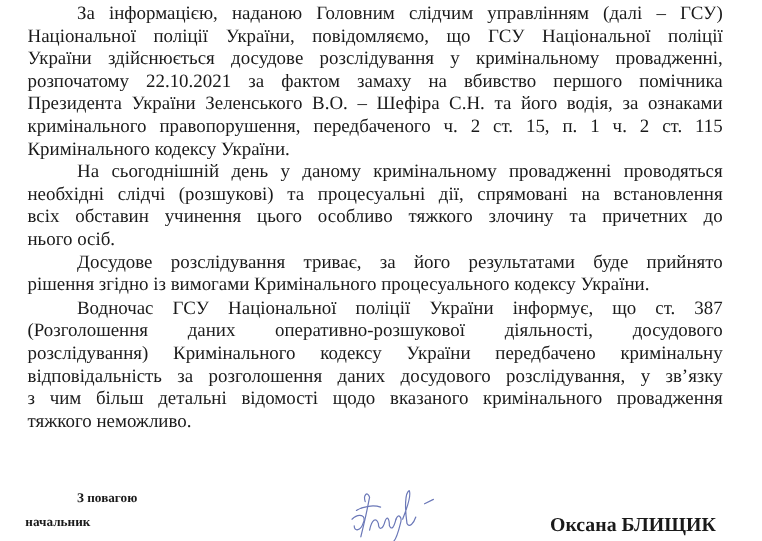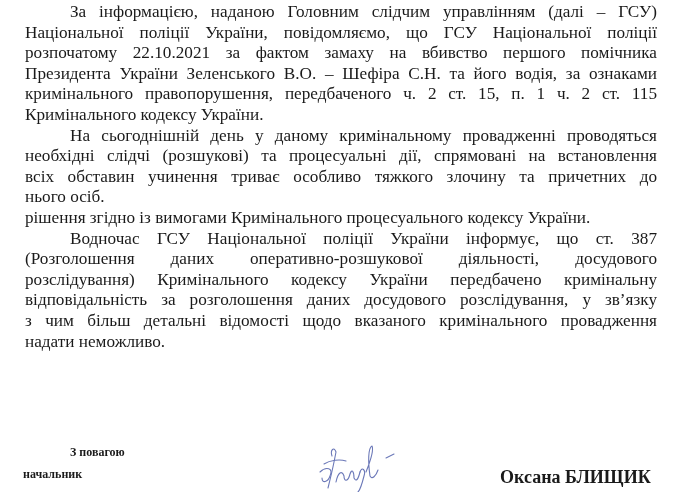--- a/index.html
+++ b/index.html
@@ -25,41 +25,43 @@
   .signature { position: absolute; left: 310px; top: 442px; width: 100px; height: 50px; }
 </style>
 </head>
 <body>
 
 <div class="page">
   <div class="body-text">
     <p class="para">
       <span class="line indent">За інформацією, наданою Головним слідчим управлінням (далі – ГСУ)</span>
       <span class="line">Національної поліції України, повідомляємо, що ГСУ Національної поліції</span>
+      <span class="line">України здійснюється досудове розслідування у кримінальному провадженні,</span>
       <span class="line">розпочатому 22.10.2021 за фактом замаху на вбивство першого помічника</span>
       <span class="line">Президента України Зеленського В.О. – Шефіра С.Н. та його водія, за ознаками</span>
       <span class="line">кримінального правопорушення, передбаченого ч. 2 ст. 15, п. 1 ч. 2 ст. 115</span>
       <span class="line last">Кримінального кодексу України.</span>
     </p>
     <p class="para">
       <span class="line indent">На сьогоднішній день у даному кримінальному провадженні проводяться</span>
       <span class="line">необхідні слідчі (розшукові) та процесуальні дії, спрямовані на встановлення</span>
-      <span class="line">всіх обставин учинення триває особливо тяжкого злочину та причетних до</span>
+      <span class="line">всіх обставин учинення цього особливо тяжкого злочину та причетних до</span>
       <span class="line last">нього осіб.</span>
     </p>
     <p class="para">
+      <span class="line indent">Досудове розслідування триває, за його результатами буде прийнято</span>
       <span class="line last">рішення згідно із вимогами Кримінального процесуального  кодексу України.</span>
     </p>
     <p class="para">
       <span class="line indent">Водночас ГСУ Національної поліції України інформує, що ст. 387</span>
       <span class="line">(Розголошення даних оперативно-розшукової діяльності, досудового</span>
       <span class="line">розслідування) Кримінального кодексу України передбачено кримінальну</span>
       <span class="line">відповідальність за розголошення даних досудового розслідування, у зв’язку</span>
       <span class="line">з чим більш детальні відомості щодо вказаного кримінального провадження</span>
-      <span class="line last">надати неможливо.</span>
+      <span class="line last">тяжкого неможливо.</span>
     </p>
   </div>
 
   <div class="closing regards">З повагою</div>
   <div class="closing position">начальник</div>
 
   <svg class="signature" viewBox="0 0 100 50">
     <g fill="none" stroke="#6b78b8" stroke-width="1.1" stroke-linecap="round" stroke-linejoin="round">
       <path d="M22 14 C20 8, 24 4, 26 10 L24 20 C22 30, 20 38, 18 46"></path>
       <path d="M14 22 C20 18, 30 17, 36 19"></path>

